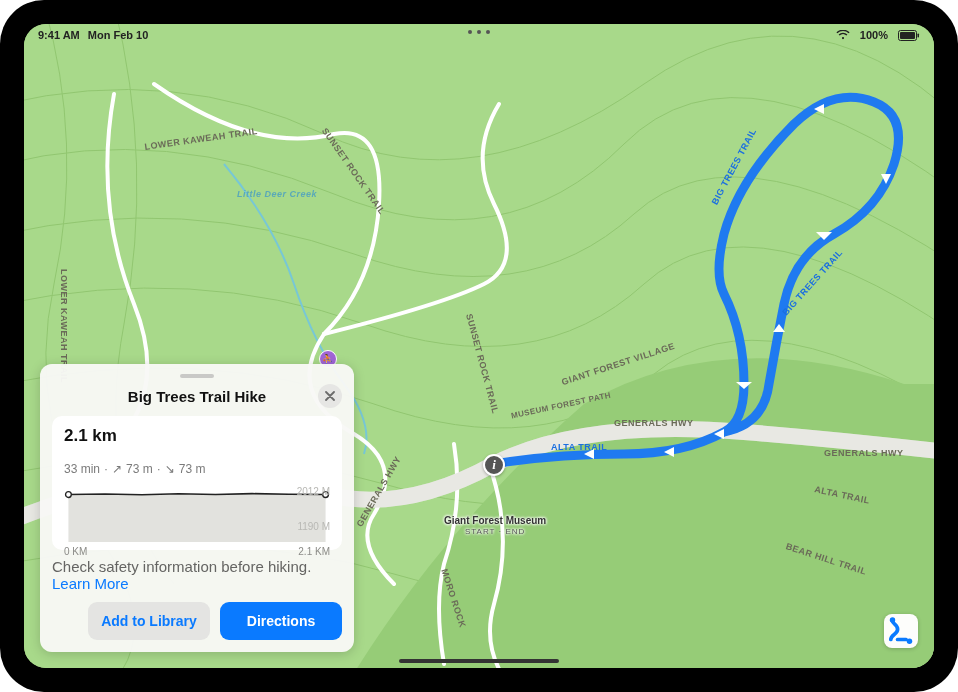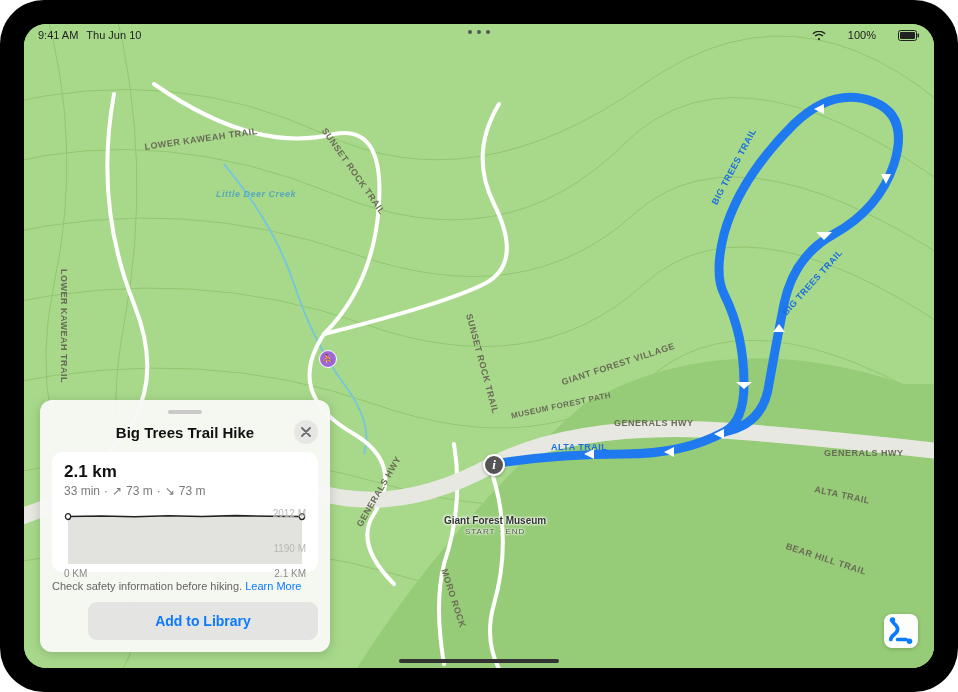--- a/index.html
+++ b/index.html
@@ -19,27 +19,27 @@
     background: #a8d98a;
     border-radius: 22px;
     overflow: hidden;
   }
 
   
   .status-bar {
     position: absolute; top: 0; left: 0; right: 0;
     height: 22px;
     display: flex; align-items: center;
-    font-size: 11px; font-weight: 400;
+    font-size: 11px; font-weight: 700;
     color: #222;
     padding: 0 14px;
     z-index: 20;
   }
   .status-left { display: flex; gap: 8px; }
-  .status-right { margin-left: auto; display: flex; align-items: flex-end; gap: 22px; }
+  .status-right { margin-left: auto; display: flex; align-items: center; gap: 10px; }
   .wifi-icon svg, .battery-icon svg { display: block; }
 
   
   .multitask {
     position: absolute; top: 6px; left: 50%; transform: translateX(-50%);
     display: flex; gap: 5px; z-index: 20;
   }
   .multitask span { width: 4px; height: 4px; border-radius: 50%; background: #555; }
 
   
@@ -98,21 +98,21 @@
 
   .home-indicator {
     position: absolute; bottom: 5px; left: 50%; transform: translateX(-50%);
     width: 160px; height: 4px; background: #333; border-radius: 3px; z-index: 30;
   }
 
   
   .card {
     position: absolute;
     left: 16px; bottom: 16px;
-    width: 290px;
+    width: 314px;
     background: rgba(248,248,246,0.96);
     border-radius: 12px;
     box-shadow: 0 2px 12px rgba(0,0,0,0.18);
     padding: 10px 12px 12px;
     z-index: 15;
   }
   .card-grab {
     width: 34px; height: 4px; background: #c9c9c7; border-radius: 3px;
     margin: 0 auto 6px;
   }
@@ -120,50 +120,50 @@
   .card-title { flex: 1; text-align: center; font-size: 15px; font-weight: 600; color: #111; }
   .close-btn {
     width: 24px; height: 24px; border-radius: 50%;
     background: #e6e6e4; display: flex; align-items: center; justify-content: center;
     color: #6b6b6b; cursor: pointer;
   }
   .stats {
     background: #fff; border-radius: 10px; padding: 10px 12px 8px; margin-top: 8px;
   }
   .distance { font-size: 17px; font-weight: 700; color: #111; }
-  .substats { font-size: 12px; color: #7b7b7b; margin-top: 2px; display: flex; gap: 4px; align-items: center; }
+  .substats { font-size: 12px; color: #7b7b7b; margin-top: 16px; display: flex; gap: 4px; align-items: center; }
   .elev-chart { position: relative; height: 54px; margin-top: 12px; }
   .elev-chart svg { width: 100%; height: 100%; }
   .elev-max, .elev-min {
     position: absolute; right: 0; font-size: 10px; color: #b8b8b4;
   }
   .elev-max { top: -2px; }
   .elev-min { bottom: 10px; }
   .xaxis { display: flex; justify-content: space-between; font-size: 10px; color: #8b8b87; align-items: flex-end; }
-  .safety { font-size: 11px; color: #656563; margin-top: 8px; }
+  .safety { font-size: 15px; color: #656563; margin-top: 8px; }
   .safety a { color: #0a7aff; text-decoration: none; font-weight: 500; }
   .buttons { display: flex; gap: 10px; margin-top: 10px; padding-left: 36px; }
   .btn {
     flex: 1; height: 38px; border-radius: 9px;
     display: flex; align-items: center; justify-content: center;
     font-size: 14px; font-weight: 600; cursor: pointer;
   }
   .btn-secondary { background: #e4e4e2; color: #0a7aff; }
   .btn-primary { background: #0a7aff; color: #fff; }
 </style>
 </head>
 <body>
 
 <div class="device">
   <div class="screen">
 
     <div class="status-bar">
       <div class="status-left">
         <span>9:41 AM</span>
-        <span>Thu Jun 10</span>
+        <span>Mon Feb 10</span>
       </div>
       <div class="status-right">
         <span class="wifi-icon">
           <svg width="14" height="10" viewBox="0 0 14 10">
               <path d="M7 9.2a1.1 1.1 0 100-2.2 1.1 1.1 0 000 2.2zM3.6 5.5a5 5 0 016.8 0l1-1a6.4 6.4 0 00-8.8 0l1 1zM1.4 3.3a8 8 0 0111.2 0l1-1a9.4 9.4 0 00-13.2 0l1 1z" fill="#222"></path>
             </svg>
         </span>
         <span>100%</span>
         <span class="battery-icon">
           <svg width="22" height="11" viewBox="0 0 22 11">
@@ -225,21 +225,21 @@
           <polygon points="690,410 700,405 700,415"></polygon>
           <polygon points="640,428 650,423 650,433"></polygon>
           <polygon points="560,430 570,425 570,435"></polygon>
         </g>
       </svg>
 
       <span class="map-label" style="left:120px; top:110px; transform:rotate(-8deg);">LOWER KAWEAH TRAIL</span>
       <span class="map-label" style="left:40px; top:240px; transform:rotate(90deg); transform-origin:left;">LOWER KAWEAH TRAIL</span>
       <span class="map-label" style="left:300px; top:100px; transform:rotate(55deg); transform-origin:left;">SUNSET ROCK TRAIL</span>
       <span class="map-label" style="left:445px; top:285px; transform:rotate(75deg); transform-origin:left;">SUNSET ROCK TRAIL</span>
-      <span class="map-label" style="left:192px; top:165px; font-style:italic; text-transform:none; color:#5aa9b8;">Little Deer Creek</span>
+      <span class="map-label" style="left:213px; top:165px; font-style:italic; text-transform:none; color:#5aa9b8;">Little Deer Creek</span>
       <span class="map-label" style="left:535px; top:335px; transform:rotate(-18deg);">GIANT FOREST VILLAGE</span>
       <span class="map-label" style="left:486px; top:377px; transform:rotate(-12deg); font-size:8px;">MUSEUM FOREST PATH</span>
       <span class="map-label" style="left:590px; top:394px;">GENERALS HWY</span>
       <span class="map-label" style="left:800px; top:424px;">GENERALS HWY</span>
       <span class="map-label" style="left:335px; top:497px; transform:rotate(-60deg); transform-origin:left;">GENERALS HWY</span>
       <span class="map-label route-label" style="left:527px; top:418px;">ALTA TRAIL</span>
       <span class="map-label" style="left:790px; top:466px; transform:rotate(12deg);">ALTA TRAIL</span>
       <span class="map-label route-label" style="left:690px; top:175px; transform:rotate(-62deg); transform-origin:left;">BIG TREES TRAIL</span>
       <span class="map-label route-label" style="left:760px; top:285px; transform:rotate(-48deg); transform-origin:left;">BIG TREES TRAIL</span>
       <span class="map-label" style="left:420px; top:540px; transform:rotate(72deg); transform-origin:left;">MORO ROCK</span>
@@ -302,18 +302,19 @@
         </div>
       </div>
 
       <div class="safety">
         <span>Check safety information before hiking.</span>
         <a href="#">Learn More</a>
       </div>
 
       <div class="buttons">
         <div class="btn btn-secondary">Add to Library</div>
+        <div class="btn btn-primary">Directions</div>
       </div>
     </div>
 
     <div class="home-indicator"></div>
   </div>
 </div>
 
 </body></html>

